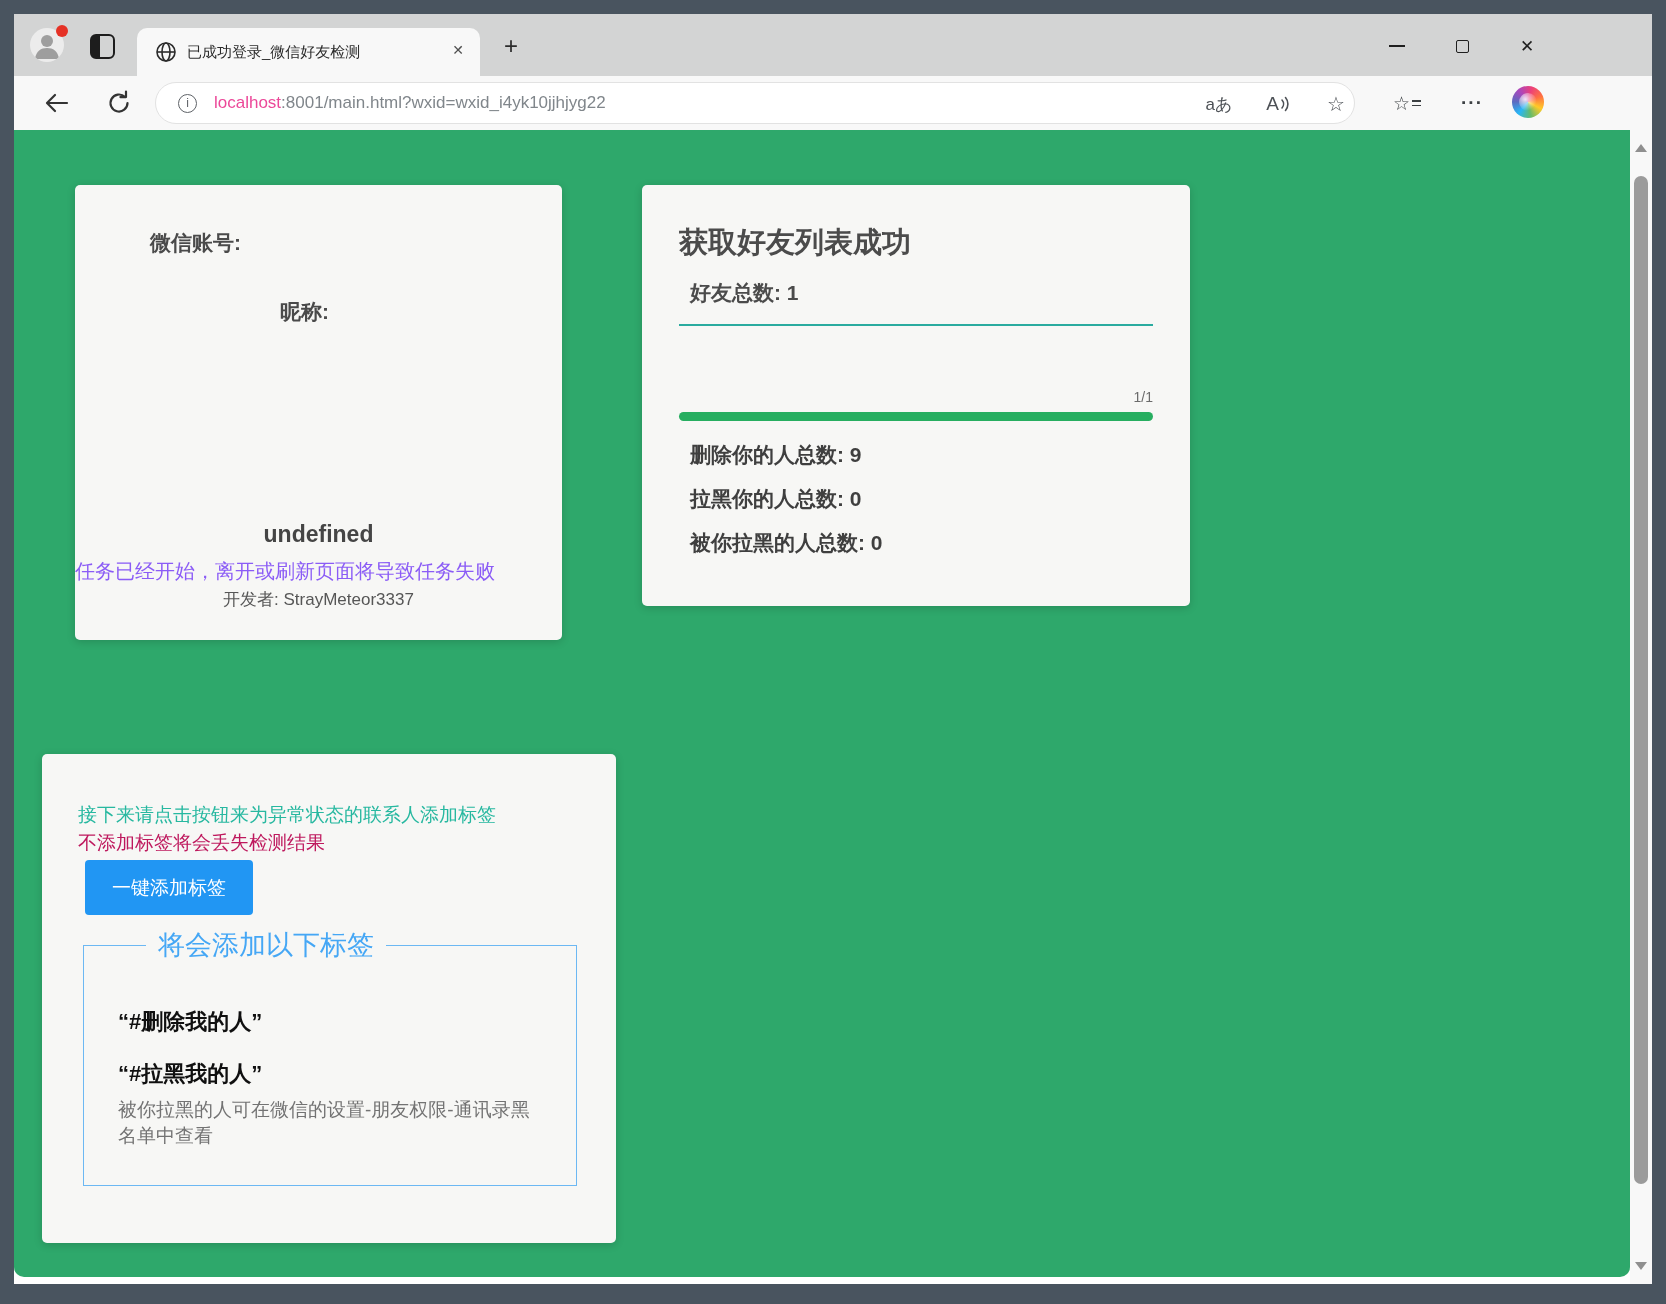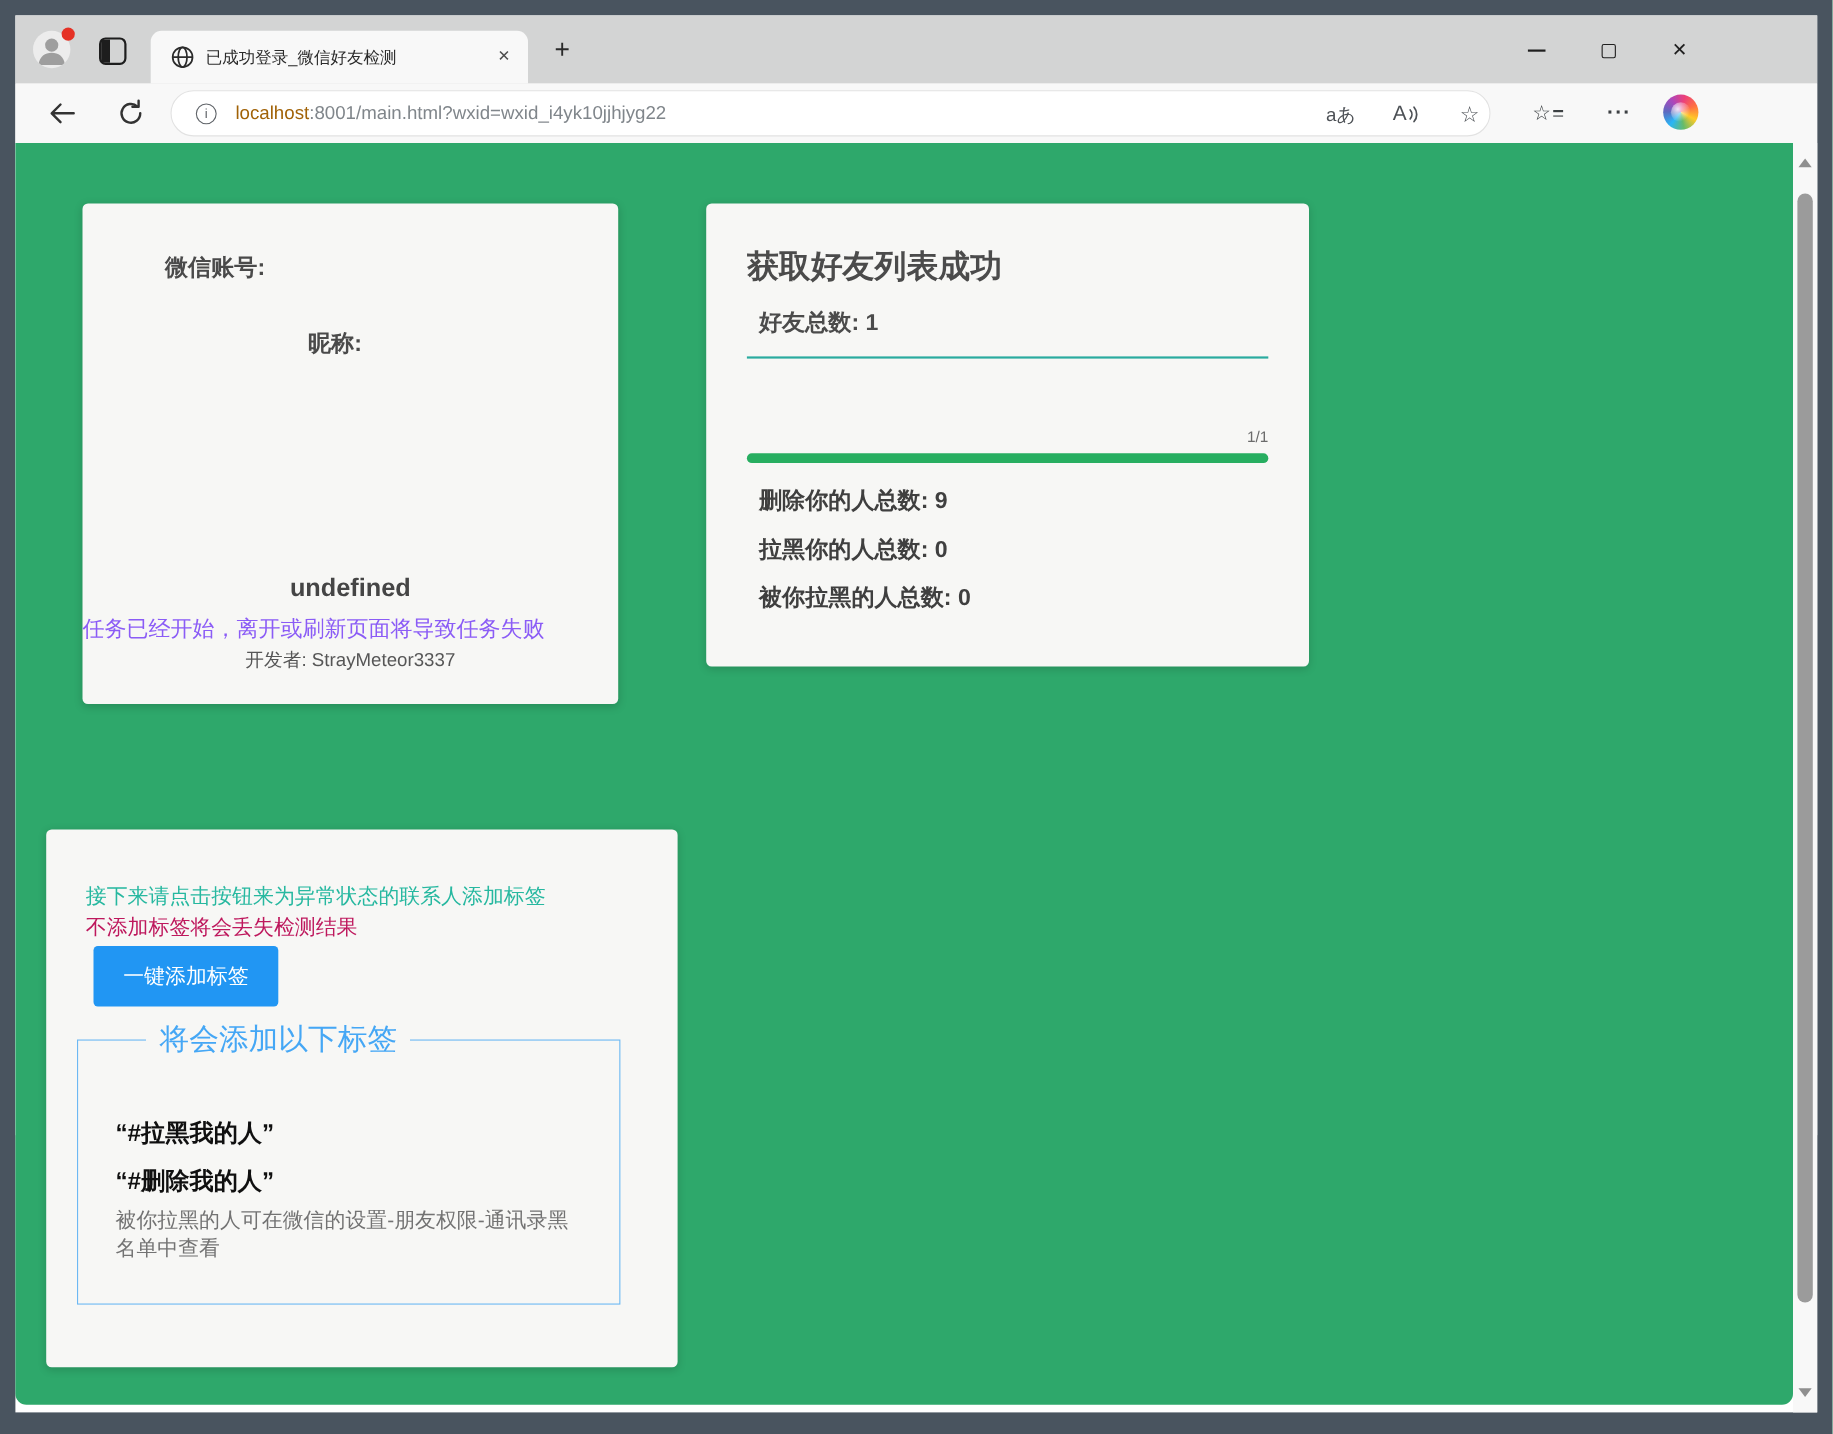--- a/index.html
+++ b/index.html
@@ -38,21 +38,21 @@
   
   .toolbar { position:absolute; left:0; top:62px; width:1638px; height:54px; background:#f8f8f8; }
   .nav-ic { position:absolute; top:12px; width:30px; height:30px; }
   .back { left:28px; } .refresh { left:90px; }
   .urlbar { position:absolute; left:141px; top:6px; width:1200px; height:42px; background:#ffffff;
             border:1px solid #e2e2e2; border-radius:21px; }
   .info-ic { position:absolute; left:22px; top:11px; width:19px; height:19px; border:1.7px solid #5f6368;
              border-radius:50%; color:#5f6368; font-size:12px; text-align:center; line-height:16px;
              font-style:normal; }
   .url-text { position:absolute; left:58px; top:10px; font-size:17px; white-space:nowrap; }
-  .url-host { color:#a16207; }
+  .url-host { color:#ec4899; }
   .url-path { color:#80868b; }
   .pill-ic { position:absolute; top:8px; height:26px; color:#4d5156; display:flex; align-items:center; justify-content:center; }
   .translate { left:1040px; width:46px; font-size:17px;text-align:center; }
   .readaloud { left:1102px; width:40px; font-size:19px; }
   .readaloud svg { margin-left:1px; }
   .urlstar { left:1162px; width:36px; font-size:20px; }
   .favbar { position:absolute; left:1375px; top:12px; width:36px; height:30px; display:flex;
             align-items:center; justify-content:center; color:#3c4043; font-size:19px; }
   .favbar-lines { display:flex; flex-direction:column; gap:3px; margin-left:2px; }
   .favbar-lines i { display:block; width:9px; height:1.8px; background:#3c4043; }
@@ -100,21 +100,21 @@
   .res-s0 { position:absolute; left:48px; top:256px; font-size:21px; font-weight:bold; color:#3f3f3f; }
   .res-s1 { position:absolute; left:48px; top:300px; font-size:21px; font-weight:bold; color:#3f3f3f; }
   .res-s2 { position:absolute; left:48px; top:344px; font-size:21px; font-weight:bold; color:#3f3f3f; }
 
   
   .tag-i1 { position:absolute; left:36px; top:48px; font-size:19px; color:#27b8a0; }
   .tag-i2 { position:absolute; left:36px; top:76px; font-size:19px; color:#be185d; }
   .tag-btn { position:absolute; left:43px; top:106px; width:168px; height:55px; background:#2196f3;
              border:none; border-radius:4px; color:#fff; font-size:19px; cursor:pointer;
              font-family:inherit; }
-  .tag-fs { position:absolute; left:28px; top:173px; width:494px; height:259px;
+  .tag-fs { position:absolute; left:41px; top:173px; width:494px; height:259px;
             border:1px solid #6cb8f3; padding:30px 20px 0 34px; }
   .tag-fs legend { margin-left:28px; padding:0 12px; font-size:27px; color:#45a7f5; }
   .tag-name { font-size:22px; font-weight:bold; color:#101010; margin-top:22px; }
   .tag-name.first { margin-top:14px; }
   .tag-note { margin-top:8px; font-size:19px; color:#737373; line-height:26px; max-width:424px; }
 
   svg { display:block; }
 </style>
 </head>
 <body>
@@ -222,22 +222,22 @@
           <div class="res-s1">拉黑你的人总数: 0</div>
           <div class="res-s2">被你拉黑的人总数: 0</div>
         </div>
 
         <div class="card card-tags">
           <div class="tag-i1">接下来请点击按钮来为异常状态的联系人添加标签</div>
           <div class="tag-i2">不添加标签将会丢失检测结果</div>
           <button class="tag-btn">一键添加标签</button>
           <fieldset class="tag-fs">
             <legend>将会添加以下标签</legend>
+            <div class="tag-name first">“#删除我的人”</div>
             <div class="tag-name">“#拉黑我的人”</div>
-            <div class="tag-name first">“#删除我的人”</div>
             <div class="tag-note">被你拉黑的人可在微信的设置-朋友权限-通讯录黑名单中查看</div>
           </fieldset>
         </div>
 
       </div>
 
       <div class="vscroll">
         <div class="tri-up"></div>
         <div class="thumb"></div>
         <div class="tri-down"></div>

